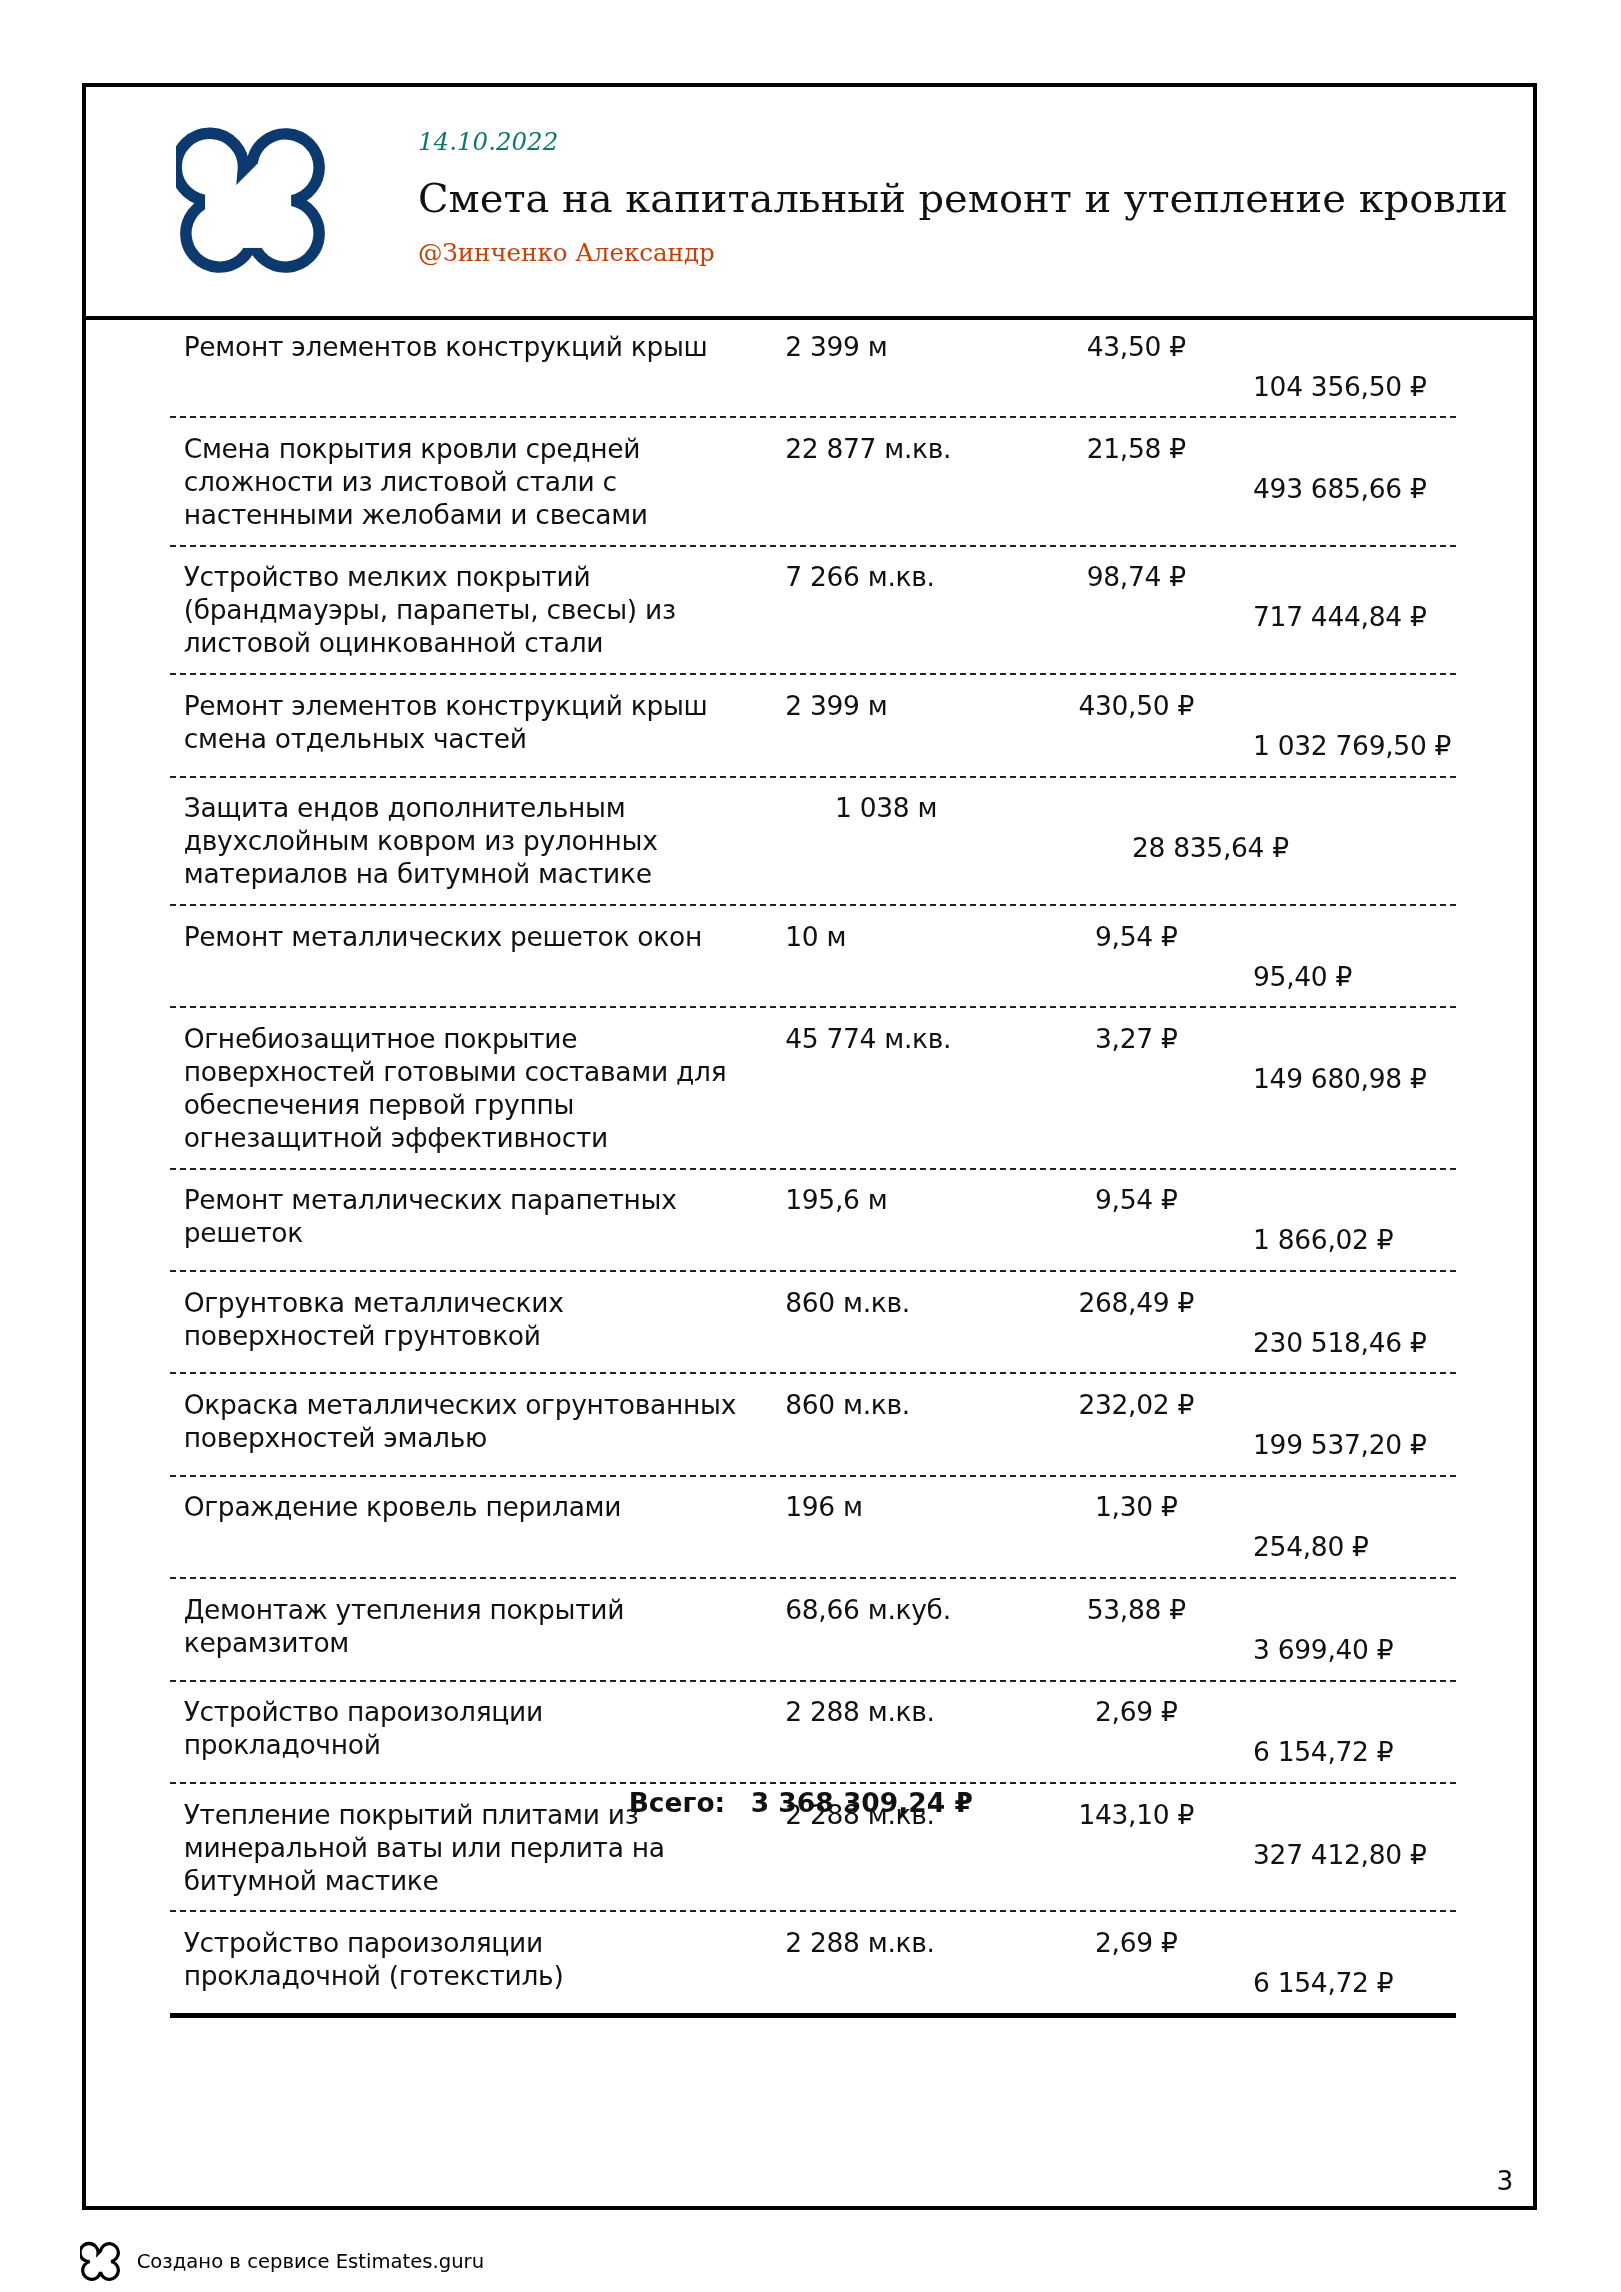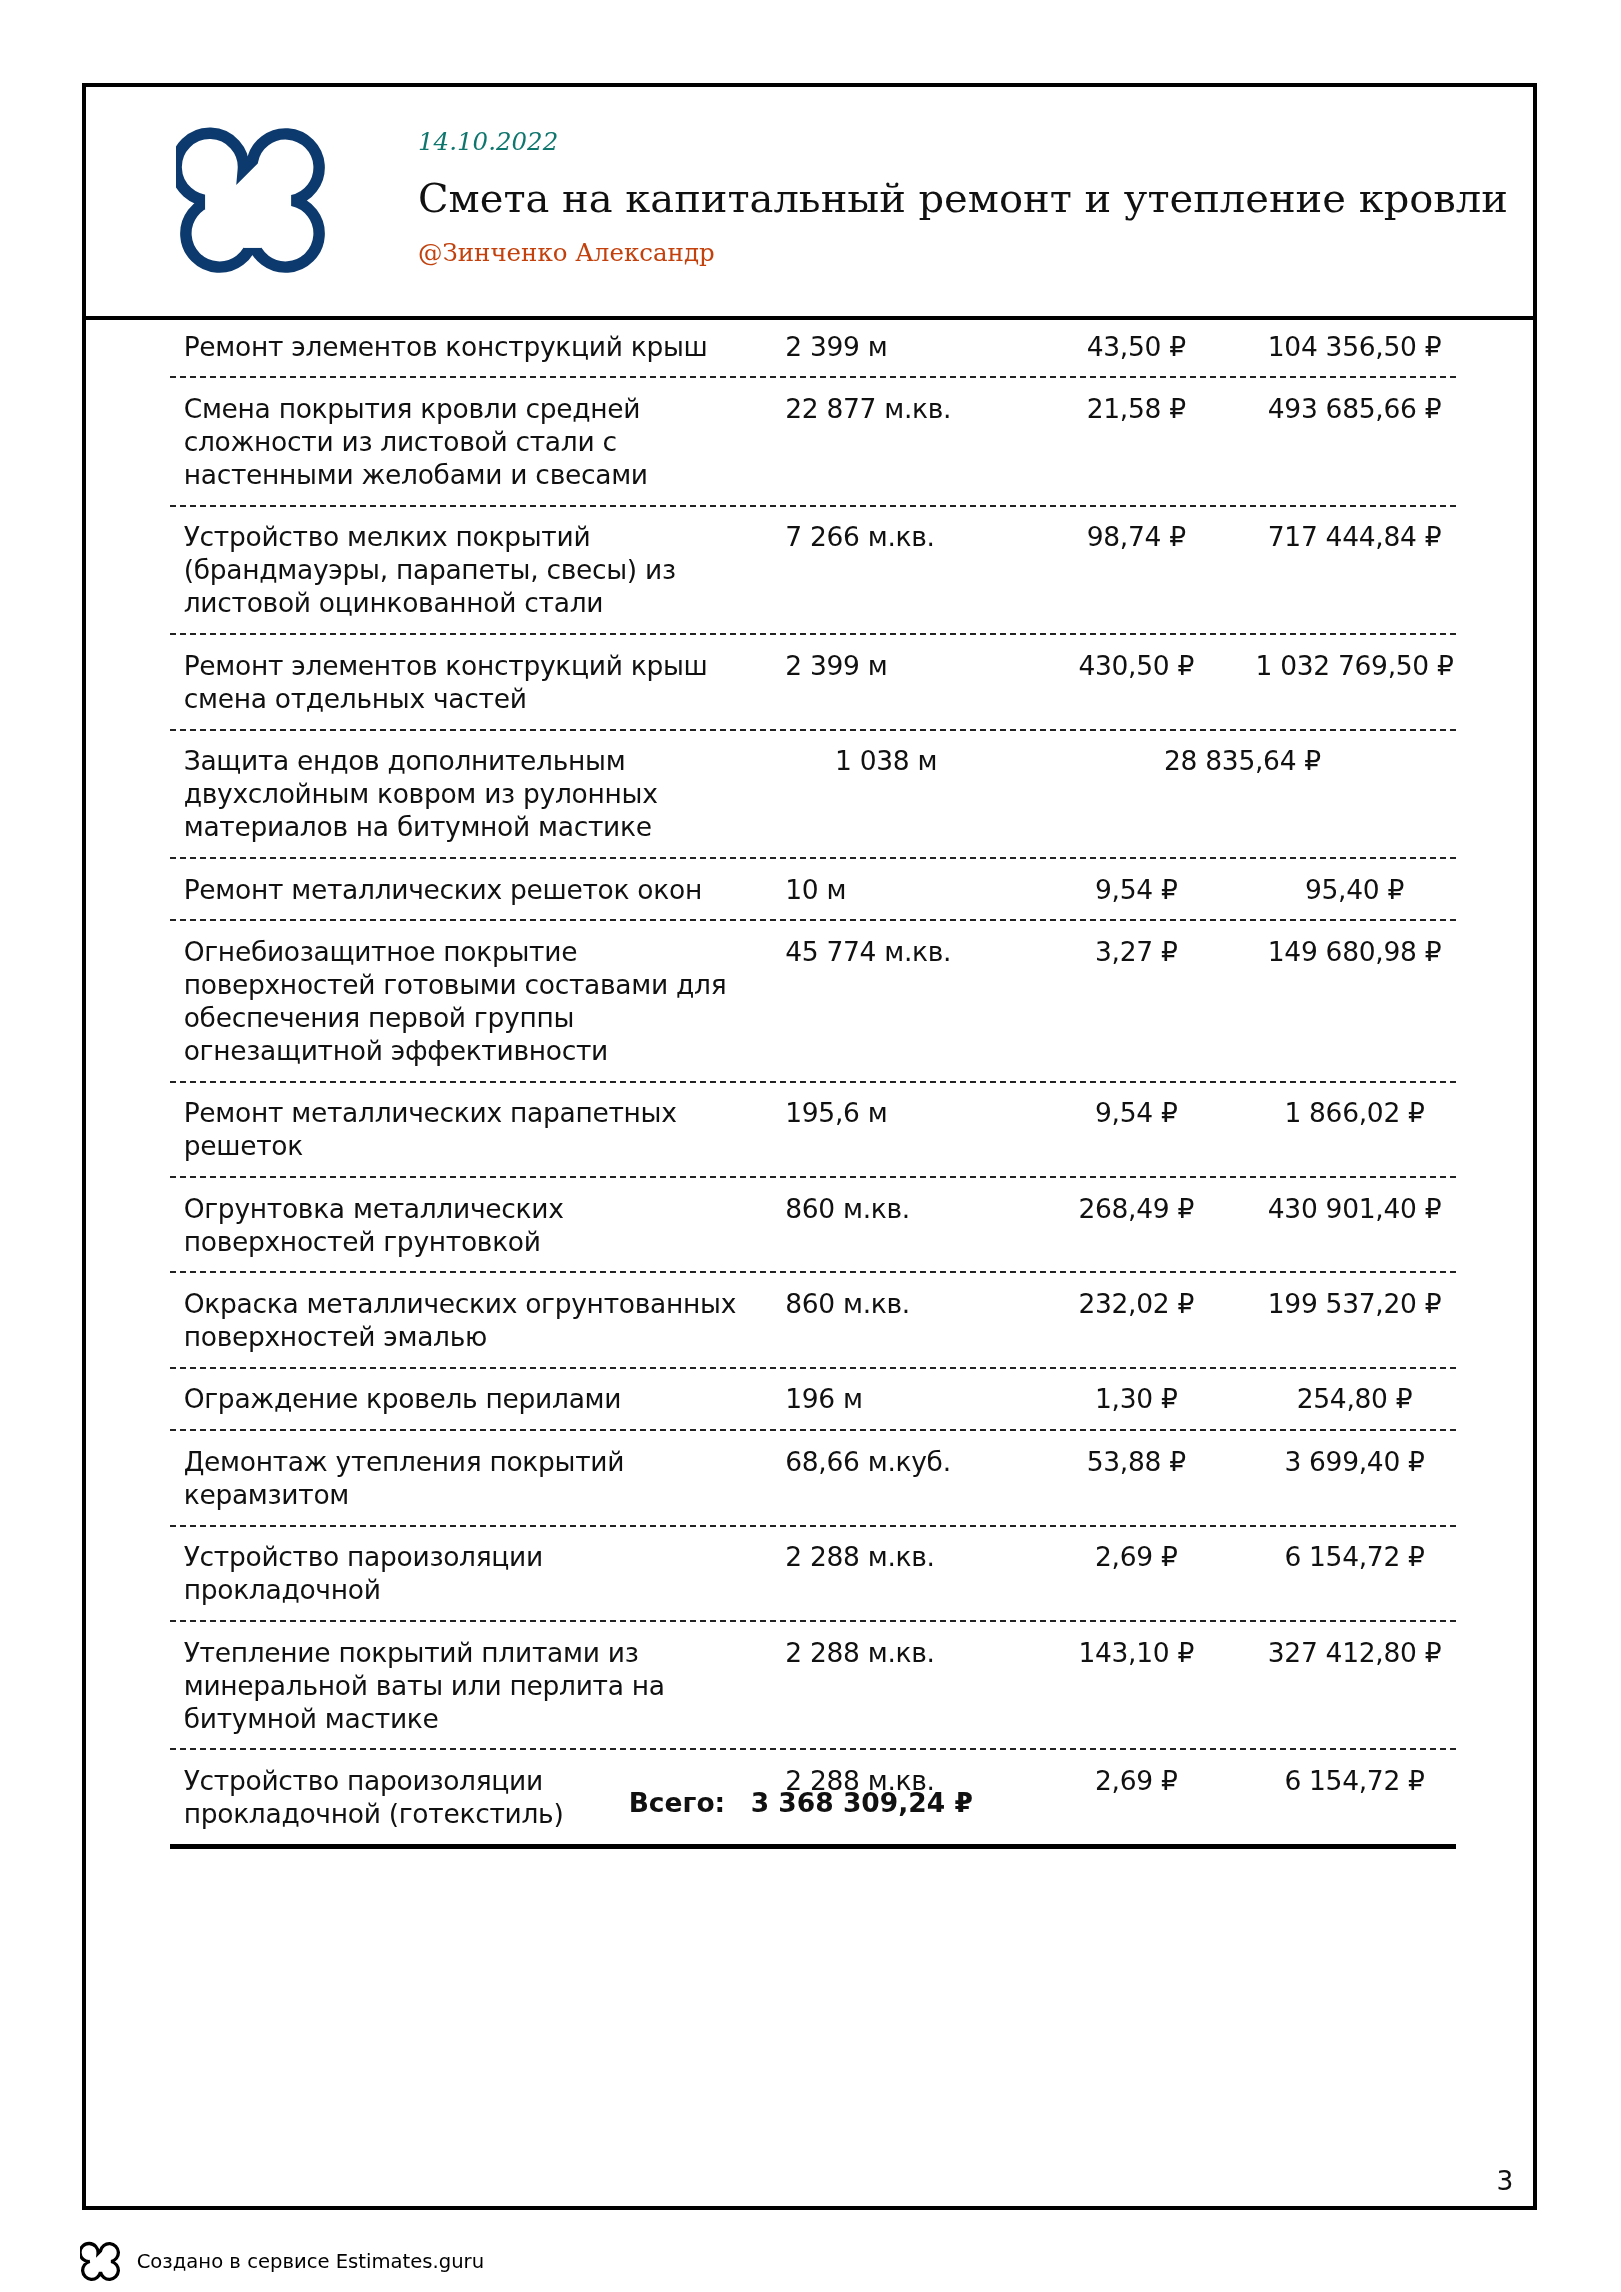--- a/index.html
+++ b/index.html
@@ -15,21 +15,21 @@
   .title { font-size: 40px; line-height: 55px; margin-top: 13.7px; color: #111; white-space: nowrap; }
   .author { font-size: 24.5px; line-height: 31px; margin-top: 11.8px; color: #c2410c; }
 
   .table { position: absolute; left: 170px; top: 316px; width: 1286px; }
   .row { display: flex; border-bottom: 2.9px dashed #222; padding: 13.7px 0 13.7px 0; gap: 42px; }
   .row.last { border-bottom: 5.9px solid #000; }
   .cell { font-size: 26.5px; line-height: 33px; letter-spacing: -0.3px; }
   .c-name { width: 623px; padding-left: 13.7px; box-sizing: border-box; }
   .c-qty { width: 255px; }
   .c-price { width: 163px; text-align: center; }
-  .c-total { width: 221px; text-align: center; }
+  .c-total { width: 221px; text-align: left; margin-top: 40px; }
 
   .total-row { position: absolute; left: 170px; top: 1786px; width: 1286px; display: flex;
                justify-content: center; font-weight: bold; font-size: 26.5px; line-height: 33px; }
   .total-label { margin-right: 25.5px; }
   .total-value { margin-right: 24.5px; }
 
   .page-num { position: absolute; right: 19.6px; bottom: 9.8px; font-size: 26.5px; }
 
   .footer { position: absolute; left: 80px; top: 2241px; display: flex; align-items: center; }
   .footer-logo { width: 41px; height: 41px; }
@@ -99,21 +99,21 @@
     <div class="row">
       <div class="cell c-name">Ремонт металлических парапетных решеток</div>
       <div class="cell c-qty">195,6 м</div>
       <div class="cell c-price">9,54 ₽</div>
       <div class="cell c-total">1 866,02 ₽</div>
     </div>
     <div class="row">
       <div class="cell c-name">Огрунтовка металлических поверхностей грунтовкой</div>
       <div class="cell c-qty">860 м.кв.</div>
       <div class="cell c-price">268,49 ₽</div>
-      <div class="cell c-total">430 901,40 ₽</div>
+      <div class="cell c-total">230 518,46 ₽</div>
     </div>
     <div class="row">
       <div class="cell c-name">Окраска металлических огрунтованных поверхностей эмалью</div>
       <div class="cell c-qty">860 м.кв.</div>
       <div class="cell c-price">232,02 ₽</div>
       <div class="cell c-total">199 537,20 ₽</div>
     </div>
     <div class="row">
       <div class="cell c-name">Ограждение кровель перилами</div>
       <div class="cell c-qty">196 м</div>

